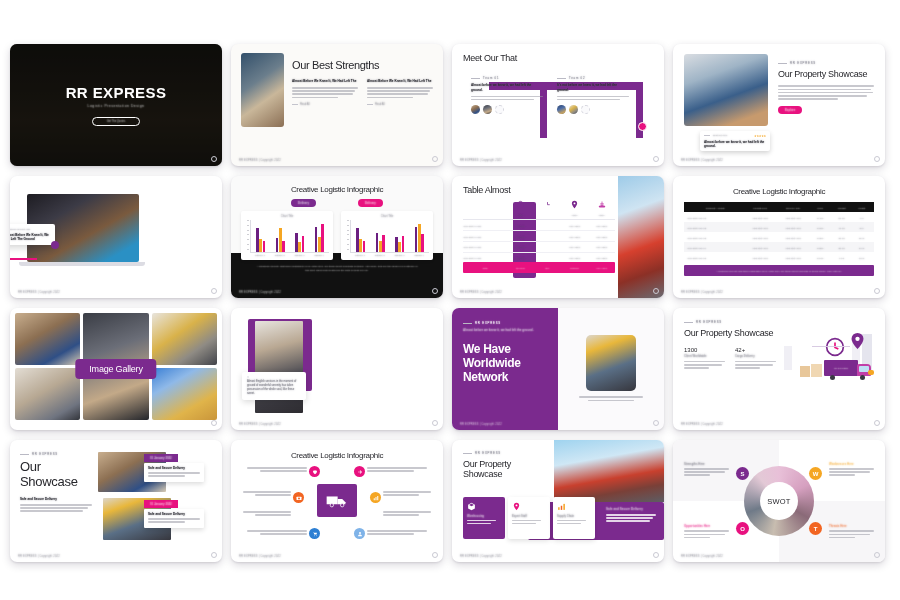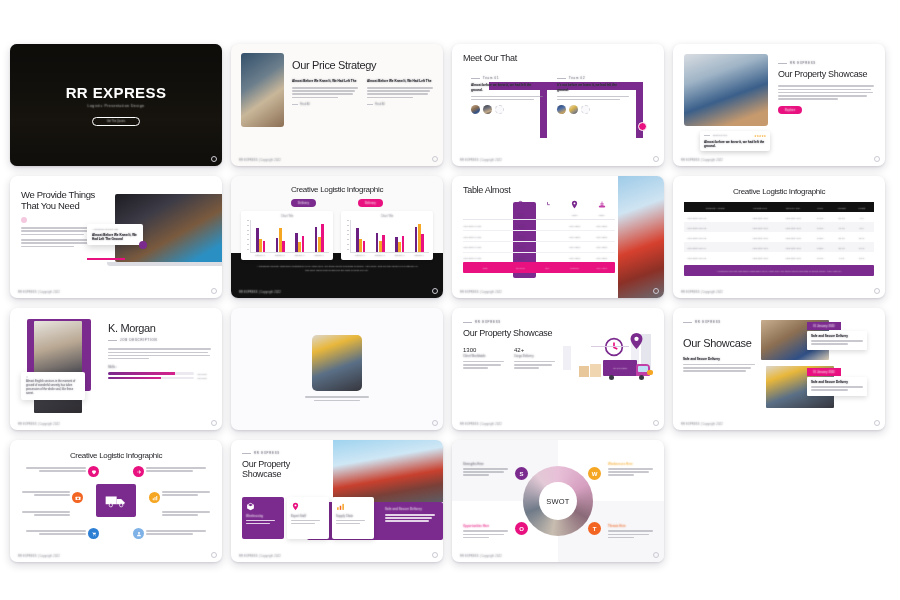--- a/index.html
+++ b/index.html
@@ -82,21 +82,21 @@
       <div style="margin:9px auto 0;width:48px;height:9px;border:.6px solid #fff;border-radius:9px;display:flex;align-items:center;justify-content:center;">
         <span class="blurw" style="font-size:2.6px;">Get The Quotes</span>
       </div>
     </div>
   </div>
 
   <div class="slide" style="background:#fbfaf8;padding:9px 10px;">
     <div style="display:flex;gap:8px;">
       <div class="photo ph-box" style="width:43px;height:74px;border-radius:3px;flex:none;"></div>
       <div style="flex:1;padding-top:6px;">
-        <div class="h1">Our Price Strategy</div>
+        <div class="h1">Our Best Strengths</div>
         <div style="display:flex;gap:9px;margin-top:8px;">
           <div style="flex:1;">
             <div class="sub blur">Almost Before We Knew It, We Had Left The</div>
             <div style="margin-top:3.5px;">
                 <i class="ph" style="width:100%"></i>
                 <i class="ph" style="width:96%"></i>
                 <i class="ph" style="width:92%"></i>
                 <i class="ph" style="width:70%"></i>
               </div>
             <div style="margin-top:5px;display:flex;align-items:center;gap:2px;">
@@ -184,34 +184,20 @@
         </div>
       <div class="pill" style="background:#E8117F;margin-top:5px;">
         <span class="blurw">Explore</span>
       </div>
     </div>
     <div class="foot blur">RR EXPRESS | Copyright 2022</div>
   </div>
 
   <div class="slide" style="padding:14px 0 0 11px;overflow:hidden;">
     <div style="display:flex;">
-      <div style="width:88px;">
-        <div class="h1" style="font-size:9.5px;">We Provide Things That You Need</div>
-        <div style="margin-top:6px;width:6px;height:6px;border-radius:50%;background:#F4C9E0;"></div>
-        <div style="margin-top:4px;">
-            <i class="ph" style="width:92%"></i>
-            <i class="ph" style="width:88%"></i>
-            <i class="ph" style="width:72%"></i>
-          </div>
-        <div style="margin-top:4px;">
-            <i class="ph" style="width:92%"></i>
-            <i class="ph" style="width:86%"></i>
-            <i class="ph" style="width:60%"></i>
-          </div>
-      </div>
       <div style="position:relative;flex:1;">
         <div class="photo ph-street" style="position:absolute;left:6px;top:4px;width:112px;height:68px;border-radius:2px;"></div>
         <div style="position:absolute;left:-2px;top:72px;width:126px;height:4px;background:#dcdce3;border-radius:0 0 3px 3px;"></div>
         <div style="position:absolute;left:-22px;top:34px;width:56px;background:#fff;border-radius:2px;padding:4px 5px;box-shadow:0 3px 7px rgba(0,0,0,.16);">
           <div class="blur" style="font-size:2.4px;">A wonderful serenity has</div>
           <div class="sub blur" style="margin-top:2px;">Almost Before We Knew It, We Had Left The Ground</div>
           <div style="position:absolute;right:-4px;bottom:-4px;width:8px;height:8px;border-radius:50%;background:#7B2A8E;"></div>
         </div>
         <div style="position:absolute;left:-22px;top:68px;width:38px;height:1.6px;background:#E8117F;"></div>
       </div>
@@ -447,57 +433,53 @@
         <div style="flex:.9;"><span class="blur" style="font-size:2.4px;">8 Kg</span></div>
         <div style="flex:.8;"><span class="blur" style="font-size:2.4px;">18 m</span></div>
       </div>
       <div style="margin-top:3px;background:#7B2A8E;border-radius:1px;padding:3px 5px;text-align:center;">
         <span class="blurw" style="font-size:2.4px;">A wonderful serenity has taken possession of my entire soul, like these sweet mornings of spring which I enjoy with my.</span>
       </div>
     </div>
     <div class="foot blur">RR EXPRESS | Copyright 2022</div>
   </div>
 
+  <div class="slide" style="padding:5px;">
+    <div style="display:grid;grid-template-columns:repeat(3,1fr);grid-template-rows:repeat(2,1fr);gap:3px;height:107px;">
+      <div class="photo ph-g1" style="border-radius:2px;"></div>
+      <div class="photo ph-g2" style="border-radius:2px;grid-row:span 2;"></div>
+      <div class="photo ph-g3" style="border-radius:2px;"></div>
+      <div class="photo ph-g4" style="border-radius:2px;"></div>
+      <div class="photo ph-g6" style="border-radius:2px;"></div>
+    </div>
+    <div style="position:absolute;left:50%;top:50%;transform:translate(-50%,-50%);background:#7B2A8E;border-radius:4px;padding:5px 14px;">
+      <span style="color:#fff;font-size:9px;letter-spacing:-.2px;">Image Gallery</span>
+    </div>
+    <div class="foot blurw">RR EXPRESS | Copyright 2022</div>
+  </div>
 
   <div class="slide" style="padding:9px 11px;display:flex;gap:9px;">
     <div style="width:78px;position:relative;">
       <div style="position:absolute;left:6px;top:2px;width:64px;height:72px;background:#7B2A8E;border-radius:2px;"></div>
       <div class="photo ph-man" style="position:absolute;left:13px;top:4px;width:48px;height:92px;border-radius:1px;"></div>
       <div style="position:absolute;left:0;top:55px;width:64px;background:#fff;border-radius:2px;padding:4px 5px;box-shadow:0 2px 6px rgba(0,0,0,.15);">
         <div style="font-size:4px;color:#d6d6de;line-height:.8;">❝</div>
         <div class="body blur" style="margin-top:1px;">Almost English services in the moment of ground of wonderful serenity has taken possession of the whole soul, like these sweet.</div>
       </div>
     </div>
-    <div style="flex:1;padding-top:5px;">
-      <div class="h1">K. Morgan</div>
-      <div class="kick blur" style="margin-top:4px;">JOB DESCRIPTION</div>
-      <div style="margin-top:6px;">
-          <i class="ph" style="width:100%"></i>
-          <i class="ph" style="width:97%"></i>
-          <i class="ph" style="width:99%"></i>
-          <i class="ph" style="width:40%"></i>
-        </div>
-      <div class="blur" style="margin-top:6px;font-size:2.8px;font-weight:700;">Skills :</div>
-      <div style="margin-top:3px;display:flex;align-items:center;gap:3px;">
-        <div class="bar-track" style="flex:1;">
-            <div class="bar-fill" style="width:78%;"></div>
-          </div>
-        <span class="blur" style="font-size:2.3px;width:14px;">Your Text</span>
-      </div>
-      <div style="margin-top:2.5px;display:flex;align-items:center;gap:3px;">
-        <div class="bar-track" style="flex:1;">
-            <div class="bar-fill" style="width:62%;"></div>
-          </div>
-        <span class="blur" style="font-size:2.3px;width:14px;">Your Text</span>
-      </div>
-    </div>
     <div class="foot blur">RR EXPRESS | Copyright 2022</div>
   </div>
 
   <div class="slide" style="display:flex;background:#fbfafc;">
+    <div style="width:106px;background:#7B2A8E;padding:13px 11px;position:relative;">
+      <div class="kick blurw" style="color:#fff;">RR EXPRESS</div>
+      <div class="blurw" style="font-size:3px;font-weight:700;margin-top:3px;line-height:1.4;">Almost before we knew it, we had left the ground.</div>
+      <div style="margin-top:11px;font-size:12px;color:#fff;font-weight:700;line-height:1.16;letter-spacing:-.3px;">We Have Worldwide Network</div>
+      <div class="foot blurw">RR EXPRESS | Copyright 2022</div>
+    </div>
     <div style="flex:1;display:flex;flex-direction:column;align-items:center;justify-content:center;padding:0 10px;">
       <div class="photo ph-lady" style="width:50px;height:56px;border-radius:5px;"></div>
       <div style="margin-top:5px;width:64px;">
           <i class="ph" style="width:100%"></i>
           <i class="ph" style="width:72%;margin-left:14%;"></i>
         </div>
     </div>
   </div>
 
   <div class="slide" style="padding:12px 11px;display:flex;gap:6px;">
@@ -548,21 +530,21 @@
       <div style="position:absolute;left:48px;top:55px;width:5px;height:5px;border-radius:50%;background:#3a3a44;"></div>
       <div style="position:absolute;left:78px;top:55px;width:5px;height:5px;border-radius:50%;background:#3a3a44;"></div>
       <div style="position:absolute;left:86px;top:50px;width:6px;height:5px;background:#F5A623;border-radius:2px;"></div>
     </div>
     <div class="foot blur">RR EXPRESS | Copyright 2022</div>
   </div>
 
   <div class="slide" style="padding:12px 10px;display:flex;gap:6px;">
     <div style="width:72px;">
       <div class="kick blur">RR EXPRESS</div>
-      <div class="h2" style="margin-top:13px;font-size:11px;">Our Showcase</div>
+      <div class="h2" style="margin-top:4px;font-size:13px;">Our Showcase</div>
       <div class="sub blur" style="margin-top:7px;">Safe and Secure Delivery</div>
       <div style="margin-top:3px;">
           <i class="ph" style="width:100%"></i>
           <i class="ph" style="width:95%"></i>
           <i class="ph" style="width:88%"></i>
         </div>
     </div>
     <div style="flex:1;position:relative;">
       <div style="position:relative;height:43px;">
         <div class="photo ph-g1" style="position:absolute;left:0;top:0;width:68px;height:40px;border-radius:1px;"></div>

